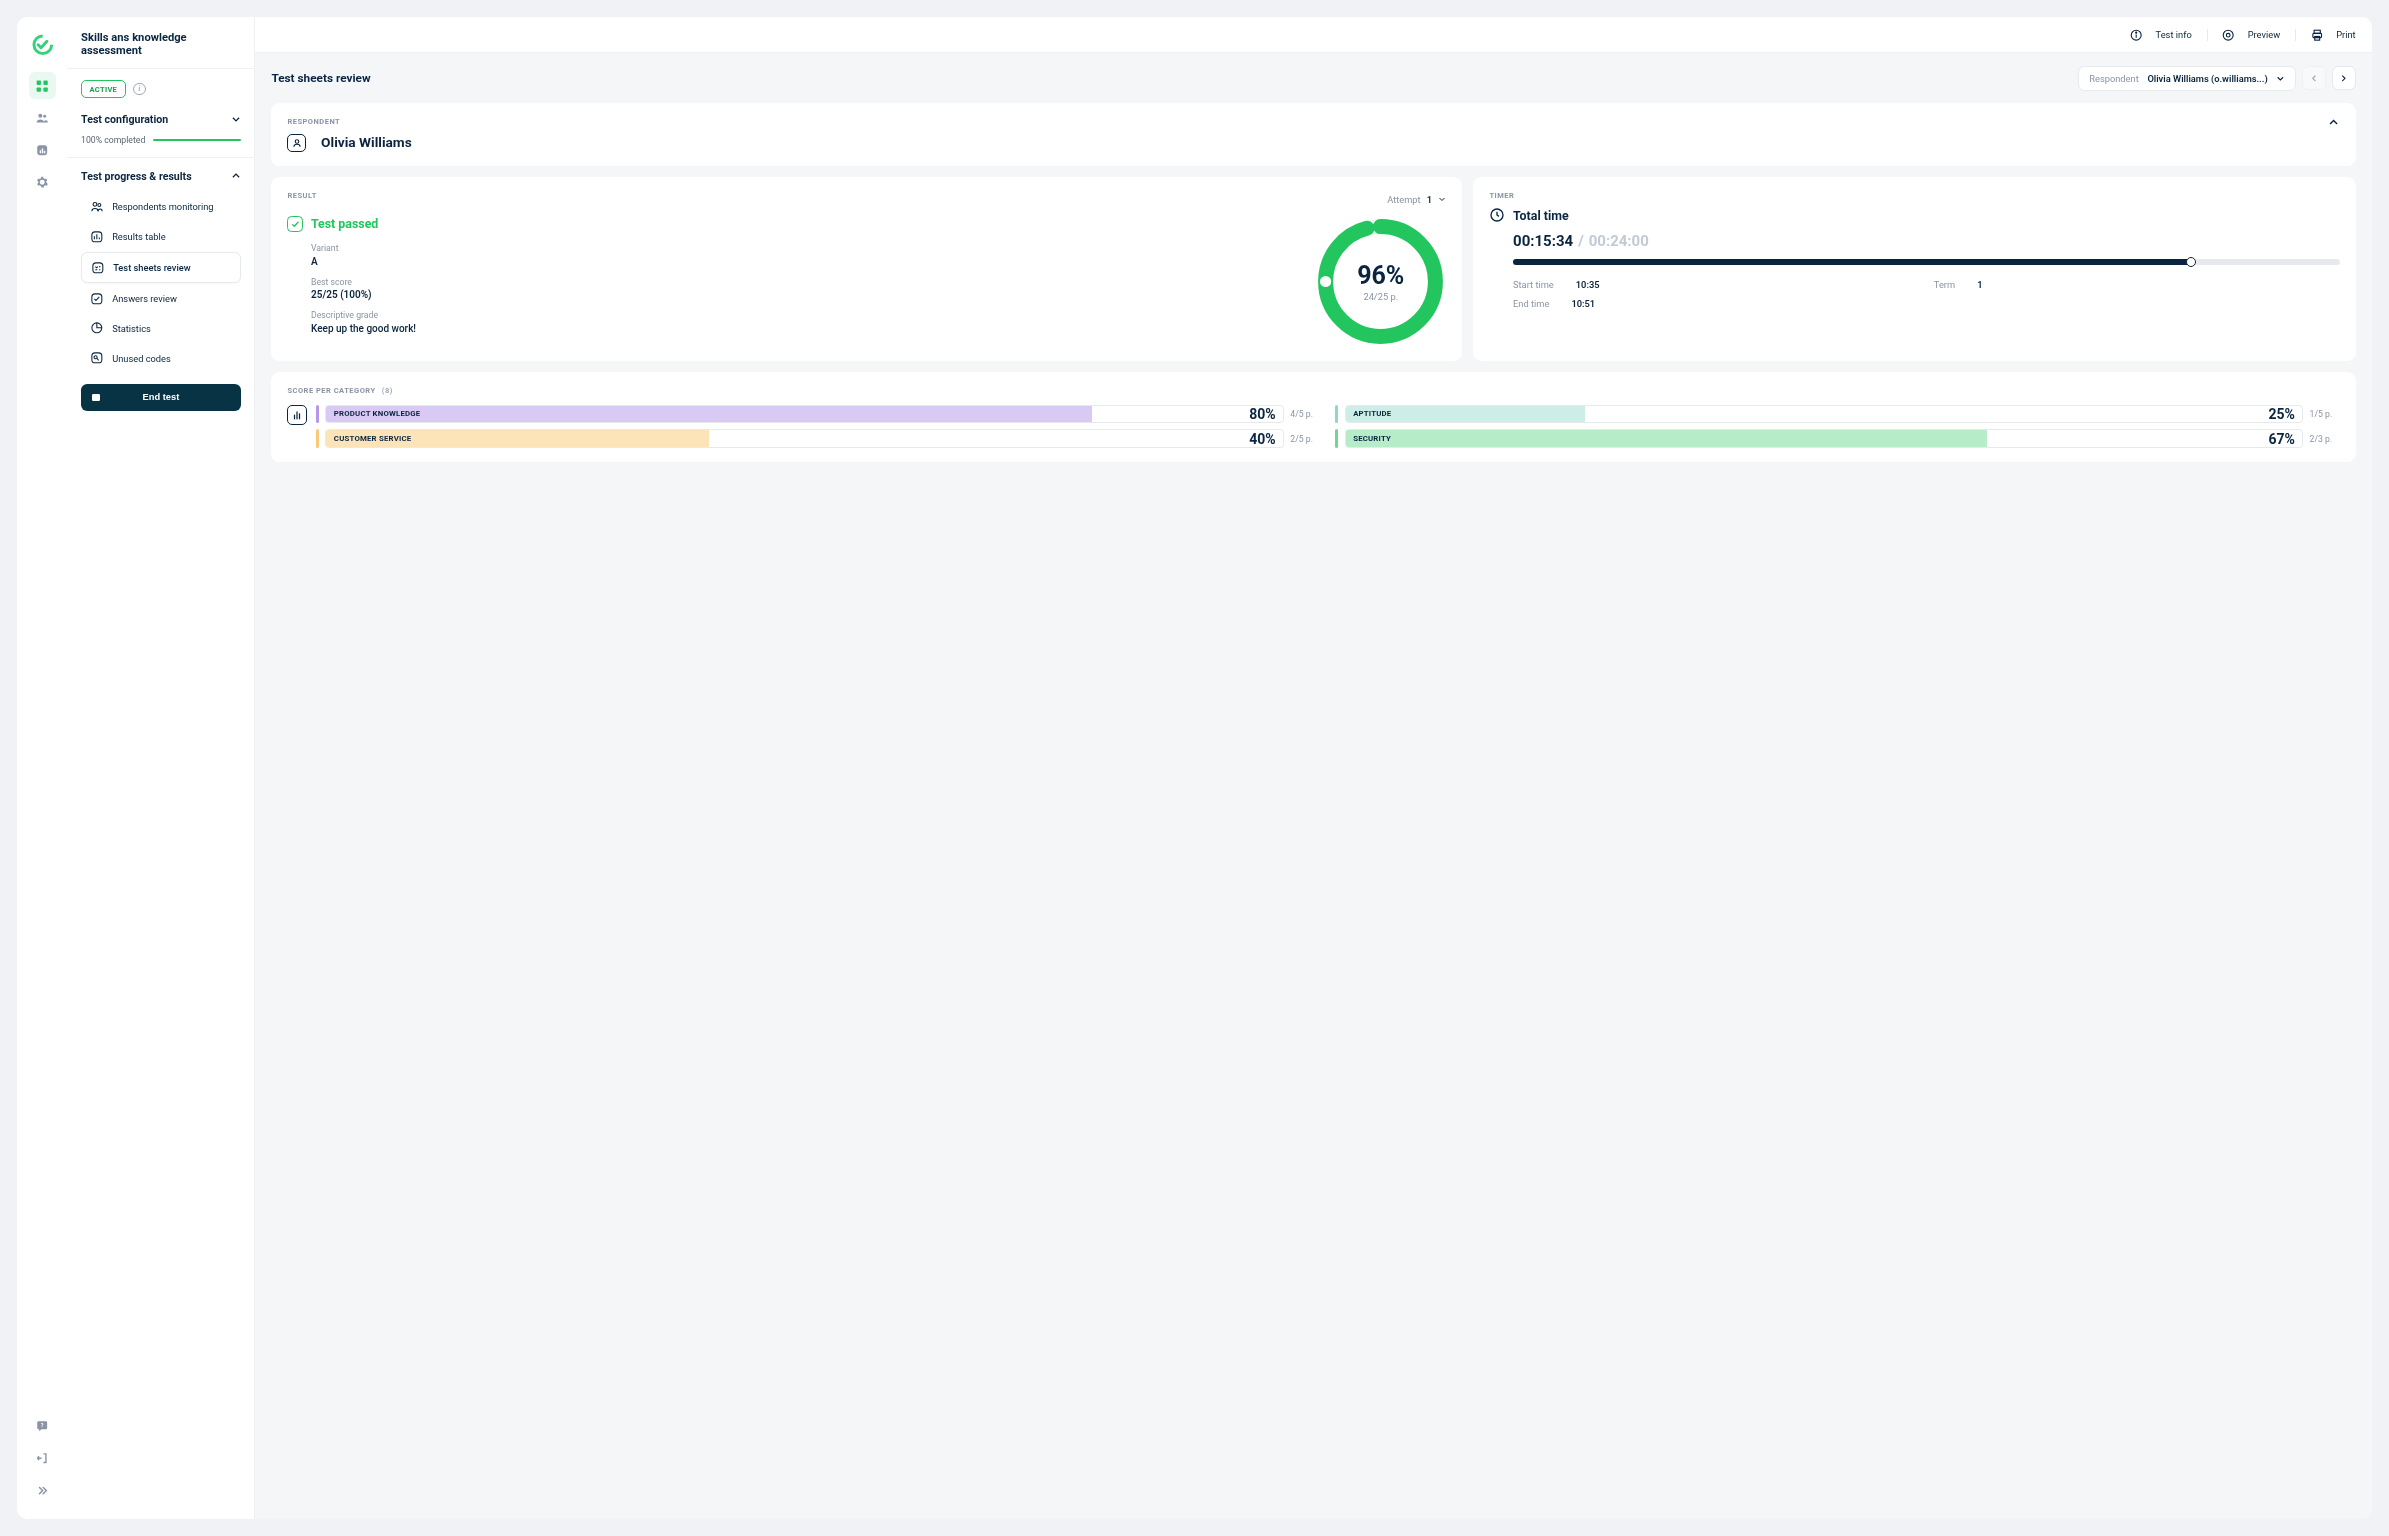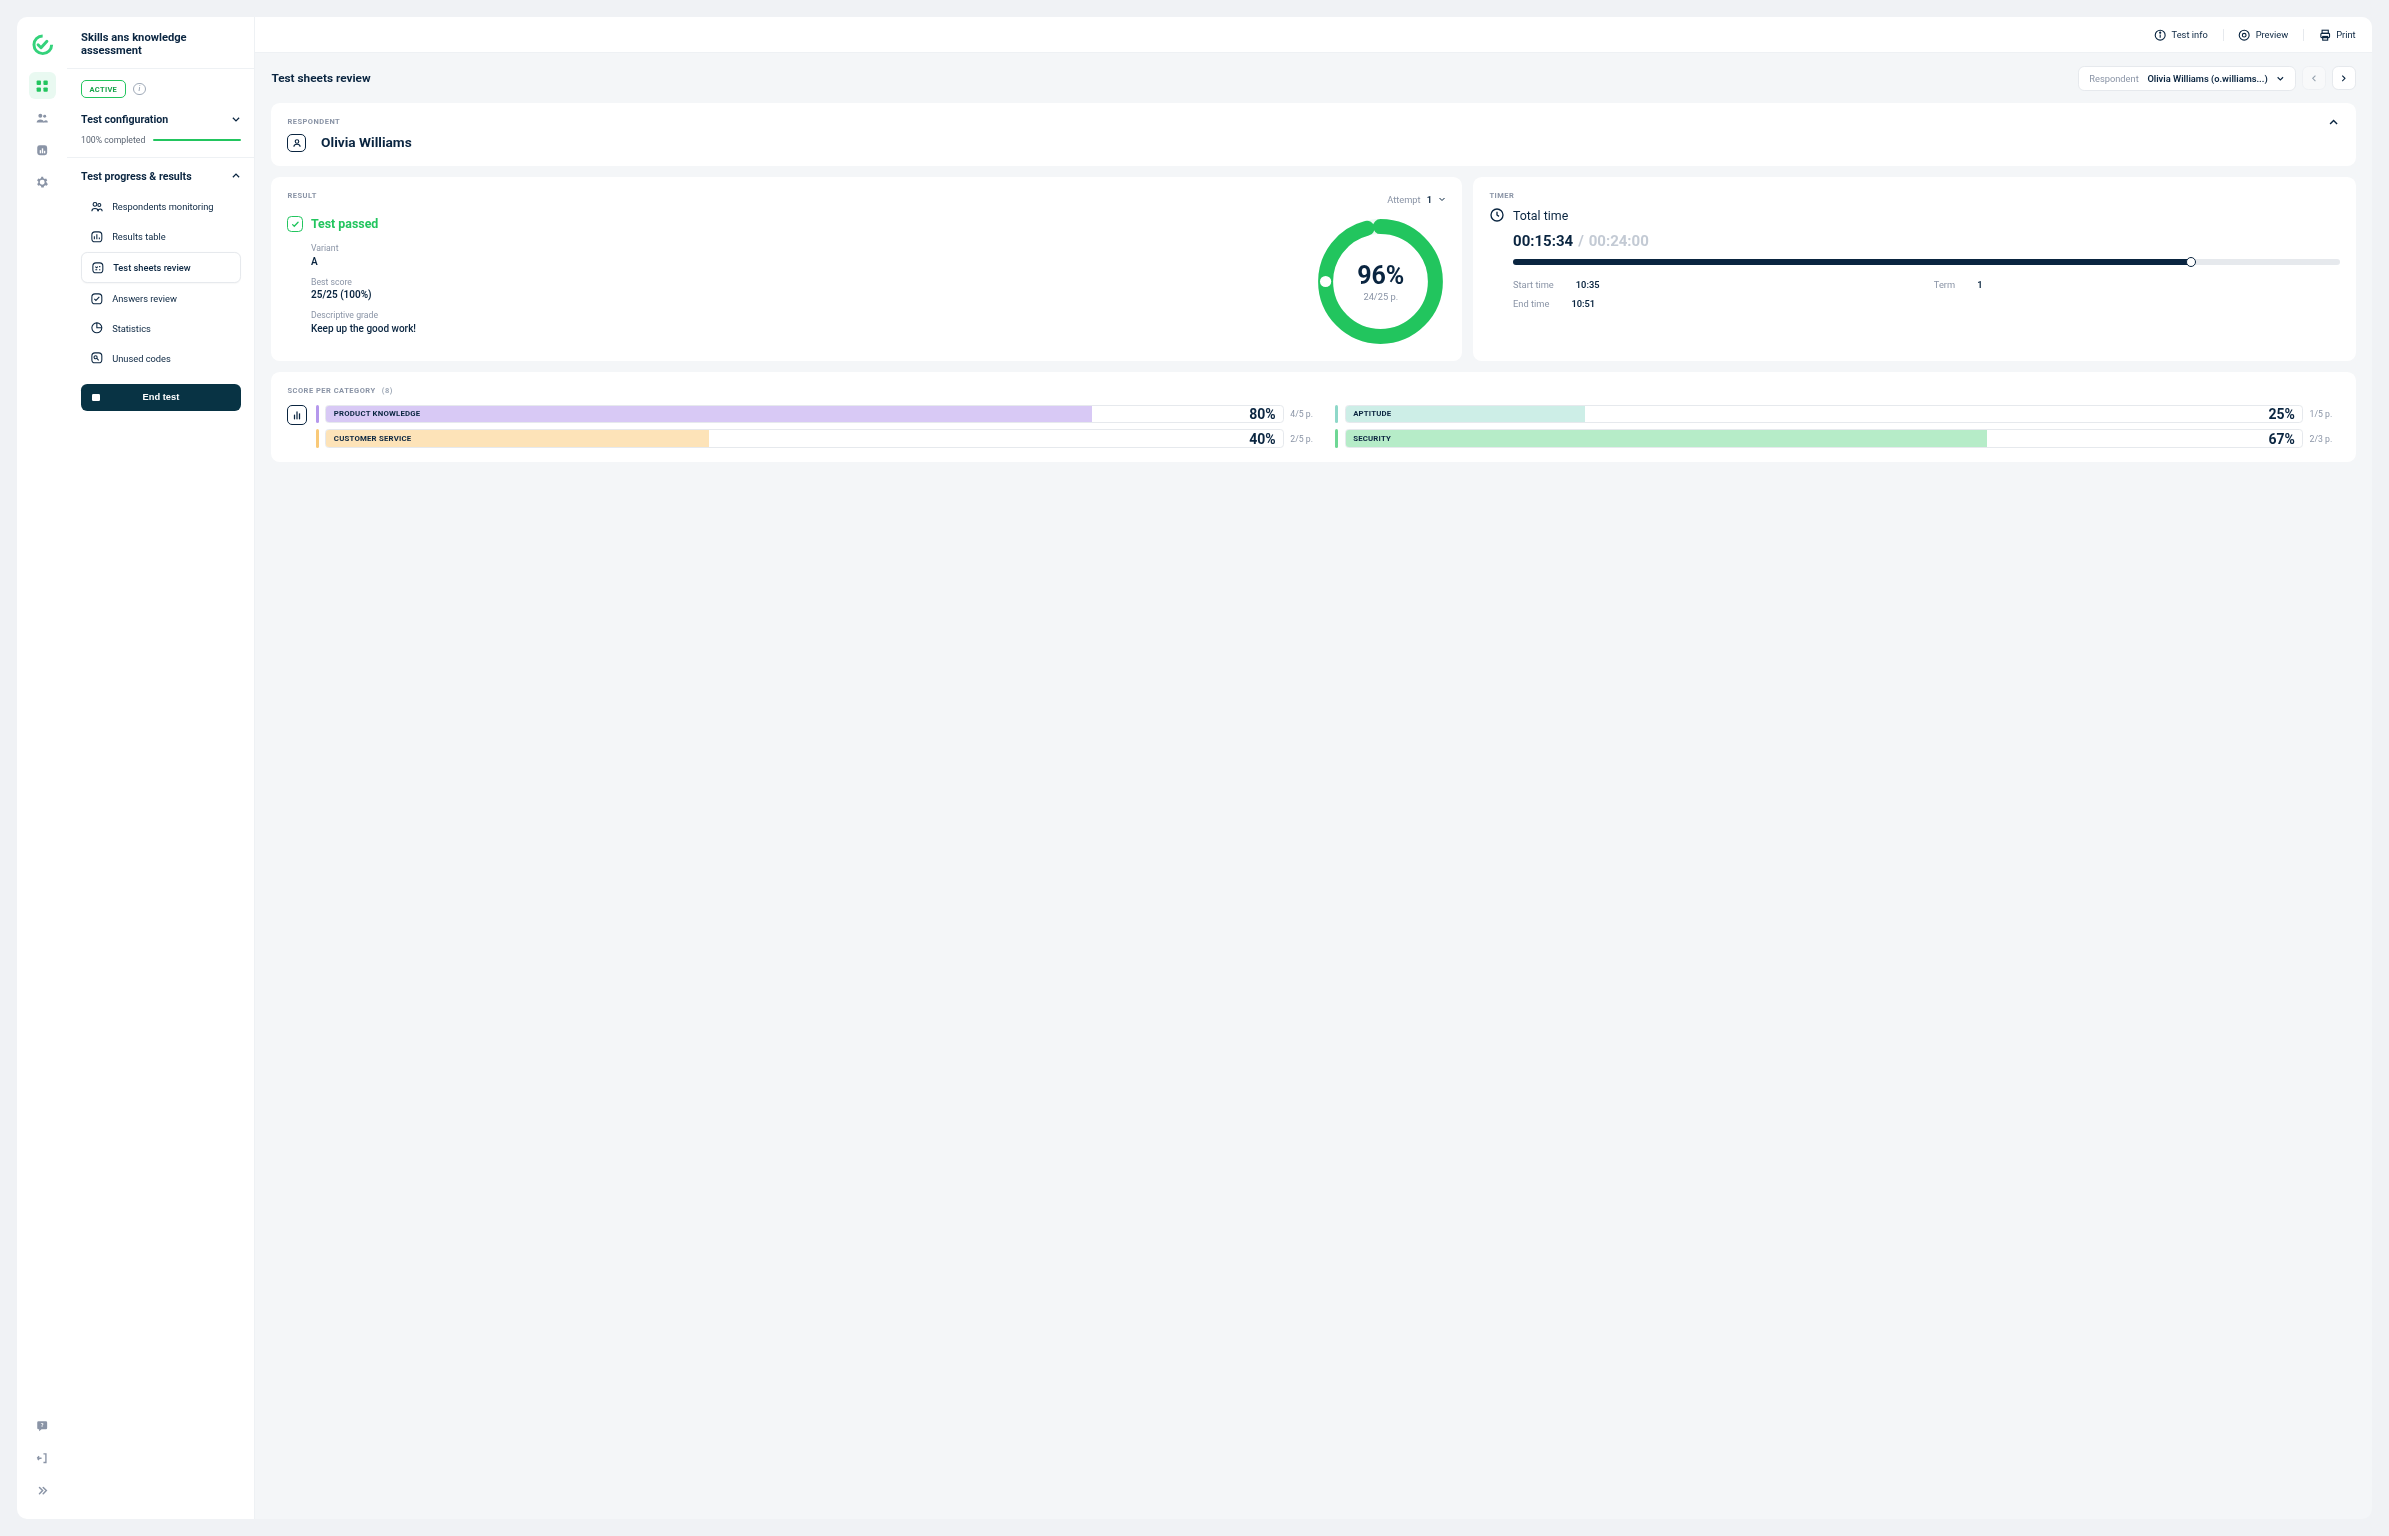--- a/index.html
+++ b/index.html
@@ -24,21 +24,21 @@
 .progress-bar { flex:1; height:1.9px; background:#22c55e; border-radius:1.2px; }
 .divider { height:0.6px; background:#eef1f4; margin:2.5px -13.7px 8.7px; }
 .nav-list { display:flex; flex-direction:column; gap:1.2px; margin-top:6.2px; }
 .nav-item { display:flex; align-items:center; gap:8.7px; padding:7.5px 8.7px; border-radius:6.2px; font-size:9.3px; color:#0a2540; cursor:pointer; }
 .nav-item.active { background:#fff; border:0.6px solid #e6e9ed; font-weight:500; box-shadow:0 0.6px 1.2px rgba(0,0,0,.03); }
 .nav-icon { width:13.7px; height:13.7px; flex-shrink:0; display:flex; align-items:center; justify-content:center; }
 .btn-end { margin-top:11.2px; width:100%; background:#083344; color:#fff; border:none; border-radius:6.2px; padding:8.7px; font-size:9.3px; font-weight:600; display:flex; align-items:center; justify-content:center; gap:7.5px; cursor:pointer; position:relative; }
 .btn-end::before { content:""; width:7.5px; height:7.5px; background:#fff; border-radius:1.2px; position:absolute; left:11.2px; }
 .main { flex:1; background:#f4f6f8; border-radius:0 10px 10px 0; display:flex; flex-direction:column; overflow:hidden; }
 .topbar { background:#fff; padding:11.2px 16px; display:flex; align-items:center; justify-content:flex-end; gap:15px; border-bottom:0.6px solid #eef1f4; }
-.topbar-item { display:flex; align-items:center; gap:5px; font-size:9.3px; color:#0a2540; cursor:pointer; }
+.topbar-item { display:flex; align-items:center; gap:13px; font-size:9.3px; color:#0a2540; cursor:pointer; }
 .topbar-sep { width:0.6px; height:12.4px; background:#e6e9ed; }
 .sub-hdr { padding:12.4px 16px; display:flex; align-items:center; justify-content:space-between; gap:10px; }
 .sub-hdr h2 { font-size:11.8px; font-weight:700; }
 .resp-ctrl { display:flex; align-items:center; gap:6.2px; }
 .resp-select { background:#fff; border:0.6px solid #e6e9ed; border-radius:6.2px; padding:6.2px 10px; display:flex; align-items:center; gap:8.7px; font-size:9.3px; cursor:pointer; }
 .resp-select .lbl { color:#8a94a6; }
 .resp-select .val { font-weight:600; }
 .arrow-btn { width:23.6px; height:23.6px; background:#fff; border:0.6px solid #e6e9ed; border-radius:6.2px; display:flex; align-items:center; justify-content:center; cursor:pointer; }
 .arrow-btn.disabled { opacity:.4; cursor:default; }
 .content { padding:0 16px 16px; display:flex; flex-direction:column; gap:11.2px; }
@@ -60,21 +60,21 @@
 .kv { margin-bottom:10px; padding-left: 23.6px;}
 .kv .k { font-size:8.7px; color:#8a94a6; margin-bottom:2.5px; }
 .kv .v { font-size:10px; font-weight:600; color:#0a2540; }
 .kv .v.plain { font-weight:500; }
 .donut-wrap { position:relative; width:131px; height:131px; }
 .donut-wrap svg { transform:rotate(-90deg); }
 .donut-center { position:absolute; inset:0; display:flex; flex-direction:column; align-items:center; justify-content:center; }
 .donut-pct { font-size:25px; font-weight:700; color:#0a2540; }
 .donut-sub { font-size:9.3px; color:#8a94a6; margin-top:1.2px; }
 .timer-title-row { display:flex; align-items:center; gap:7.5px; margin-bottom:8.7px; }
-.timer-title-row h3 { font-size:12.4px; font-weight:400; }
+.timer-title-row h3 { font-size:12.4px; font-weight:700; }
 .clock-i { width:16px; height:16px; }
 .time-line { font-size:15px; font-weight:700; margin-bottom:8.7px; padding-left:23.6px; }
 .time-line .sep { color:#c3cad4; margin:0 5px; }
 .time-line .total { color:#c3cad4;margin-top:40px; }
 .time-bar { height:6.2px; background:#e6e9ed; border-radius:3.7px; position:relative; margin:3.7px 0 13.7px 23.6px; }
 .time-bar-fill { position:absolute; left:0; top:0; bottom:0; background:#0a2540; border-radius:3.7px; }
 .time-bar-knob { position:absolute; top:50%; width:10px; height:10px; background:#fff; border:1.2px solid #0a2540; border-radius:50%; transform:translate(-50%,-50%); }
 .timer-meta { display:grid; grid-template-columns:1fr 1fr; gap:8.7px 15px; padding-left:23.6px; }
 .meta-item { display:flex; gap:22px; font-size:9.3px; align-items:center;}
 .meta-item .k { color:#8a94a6; }

